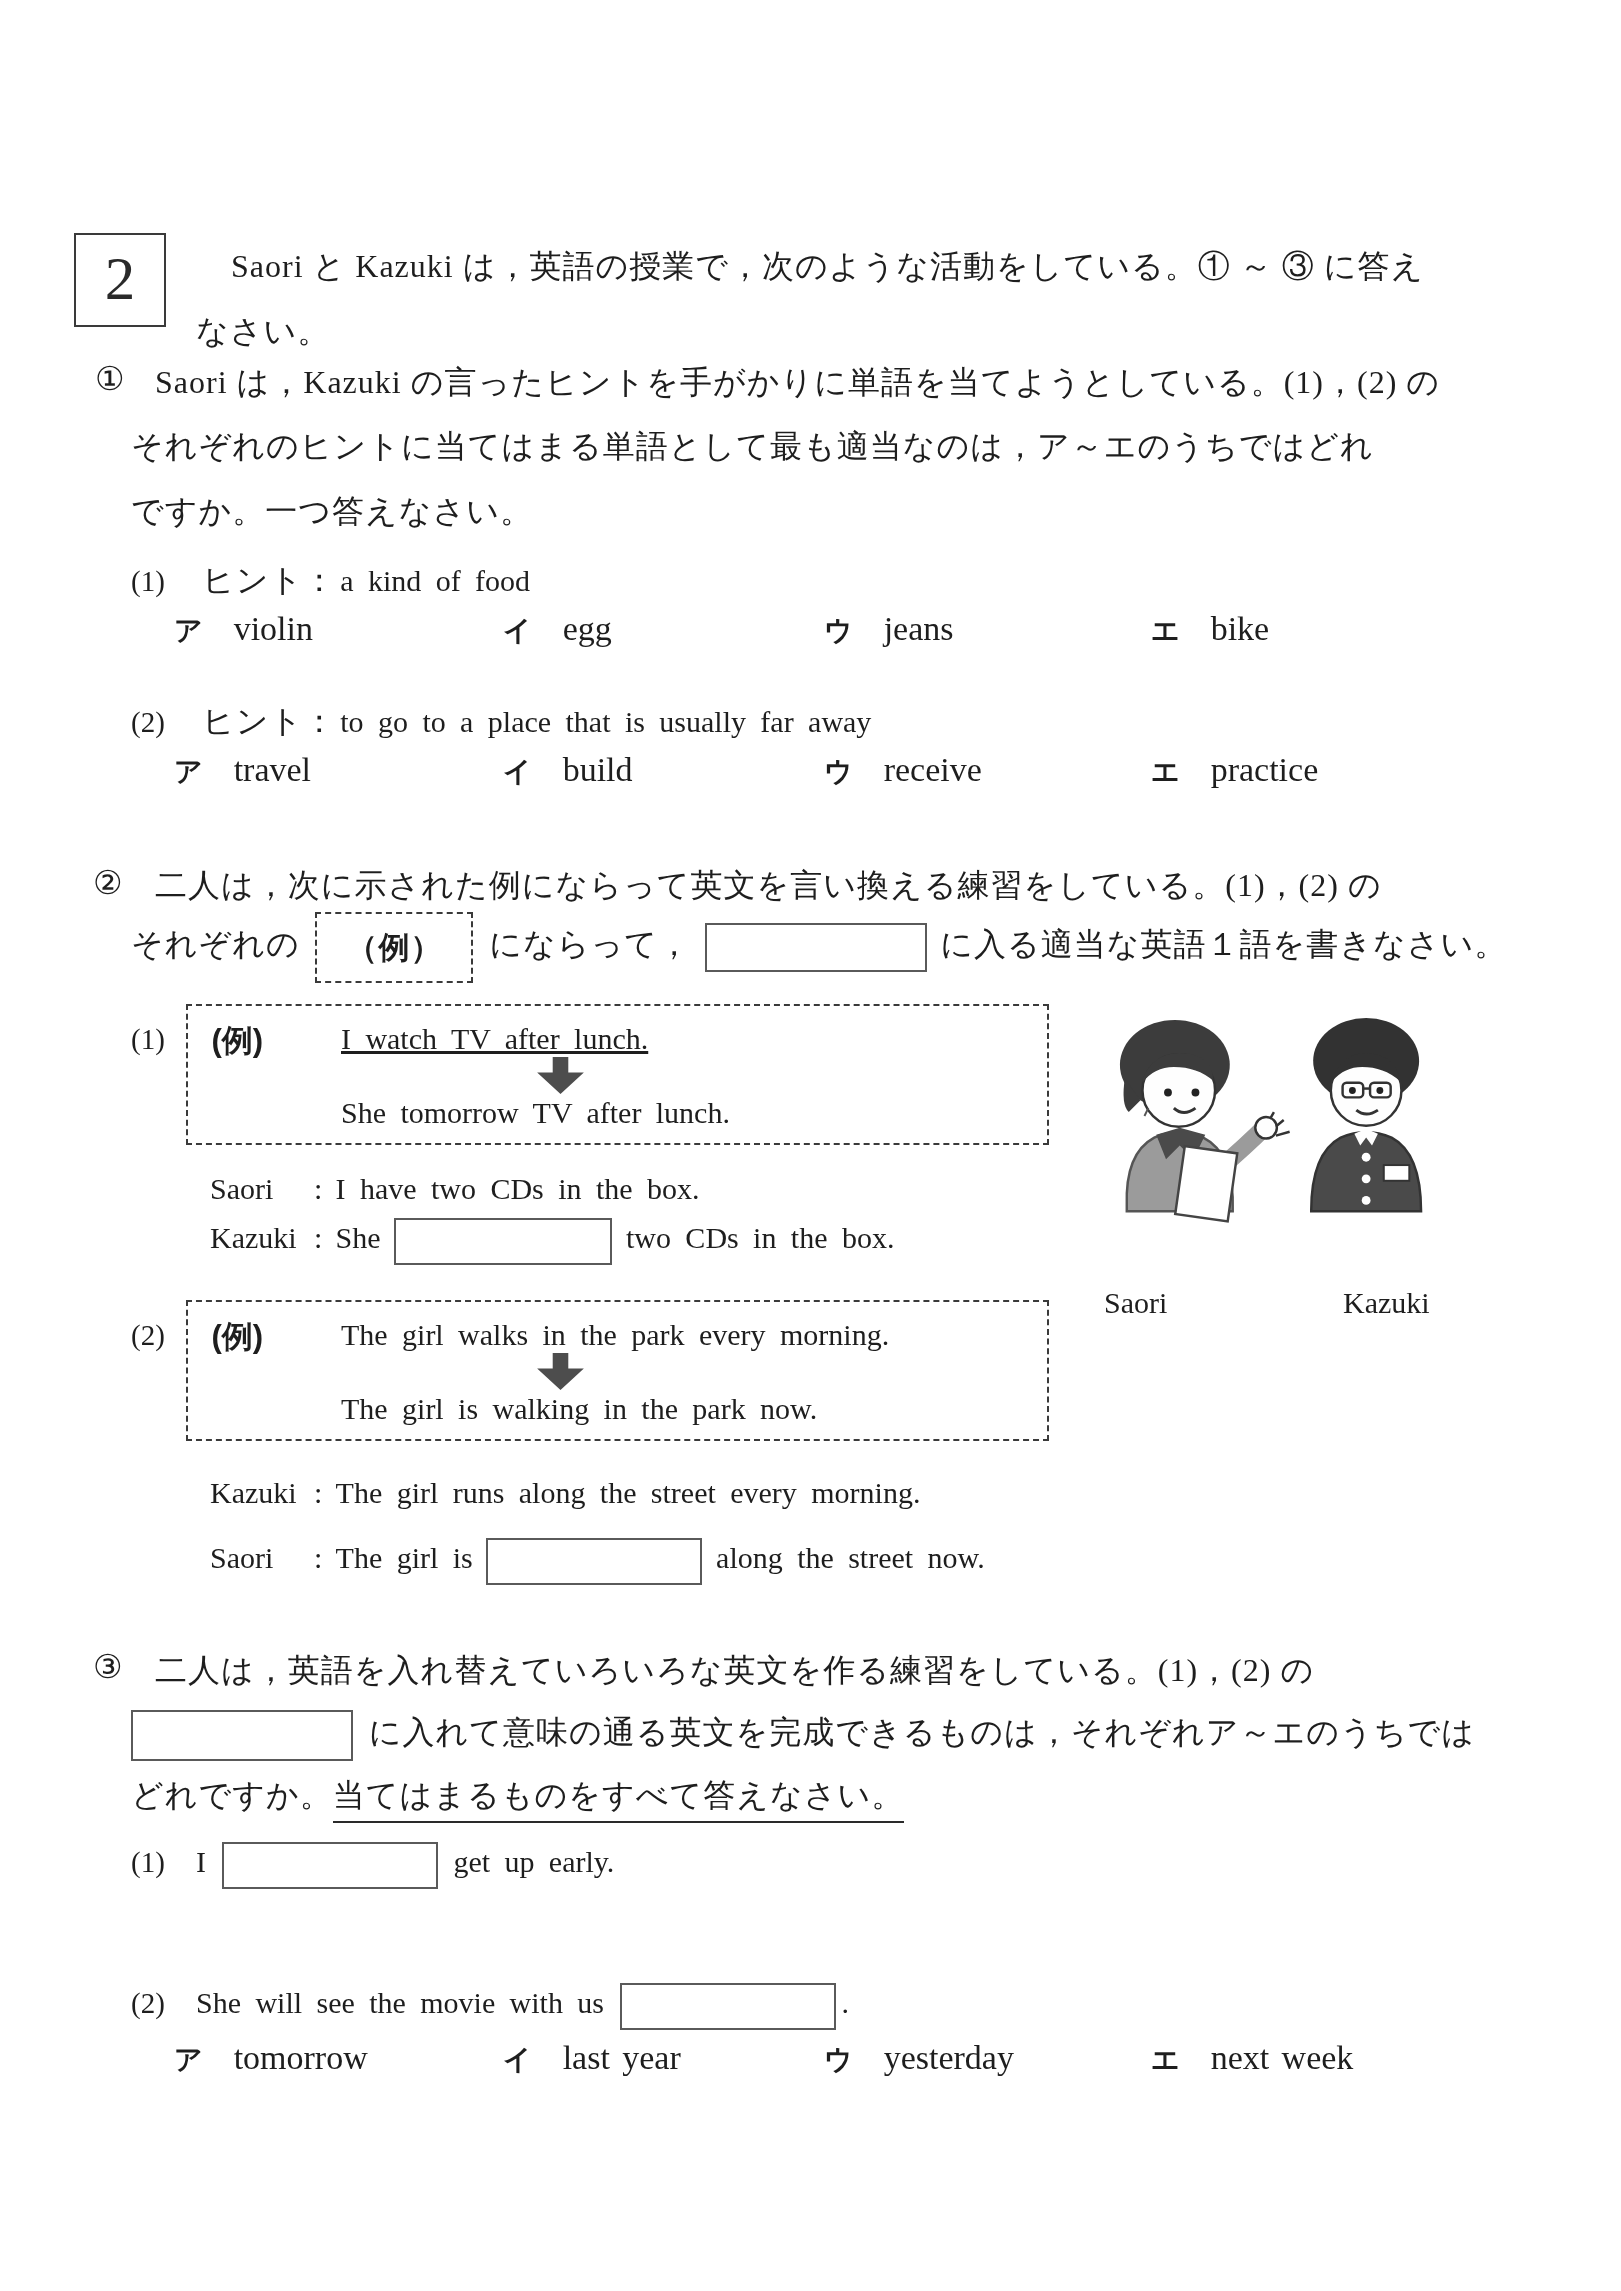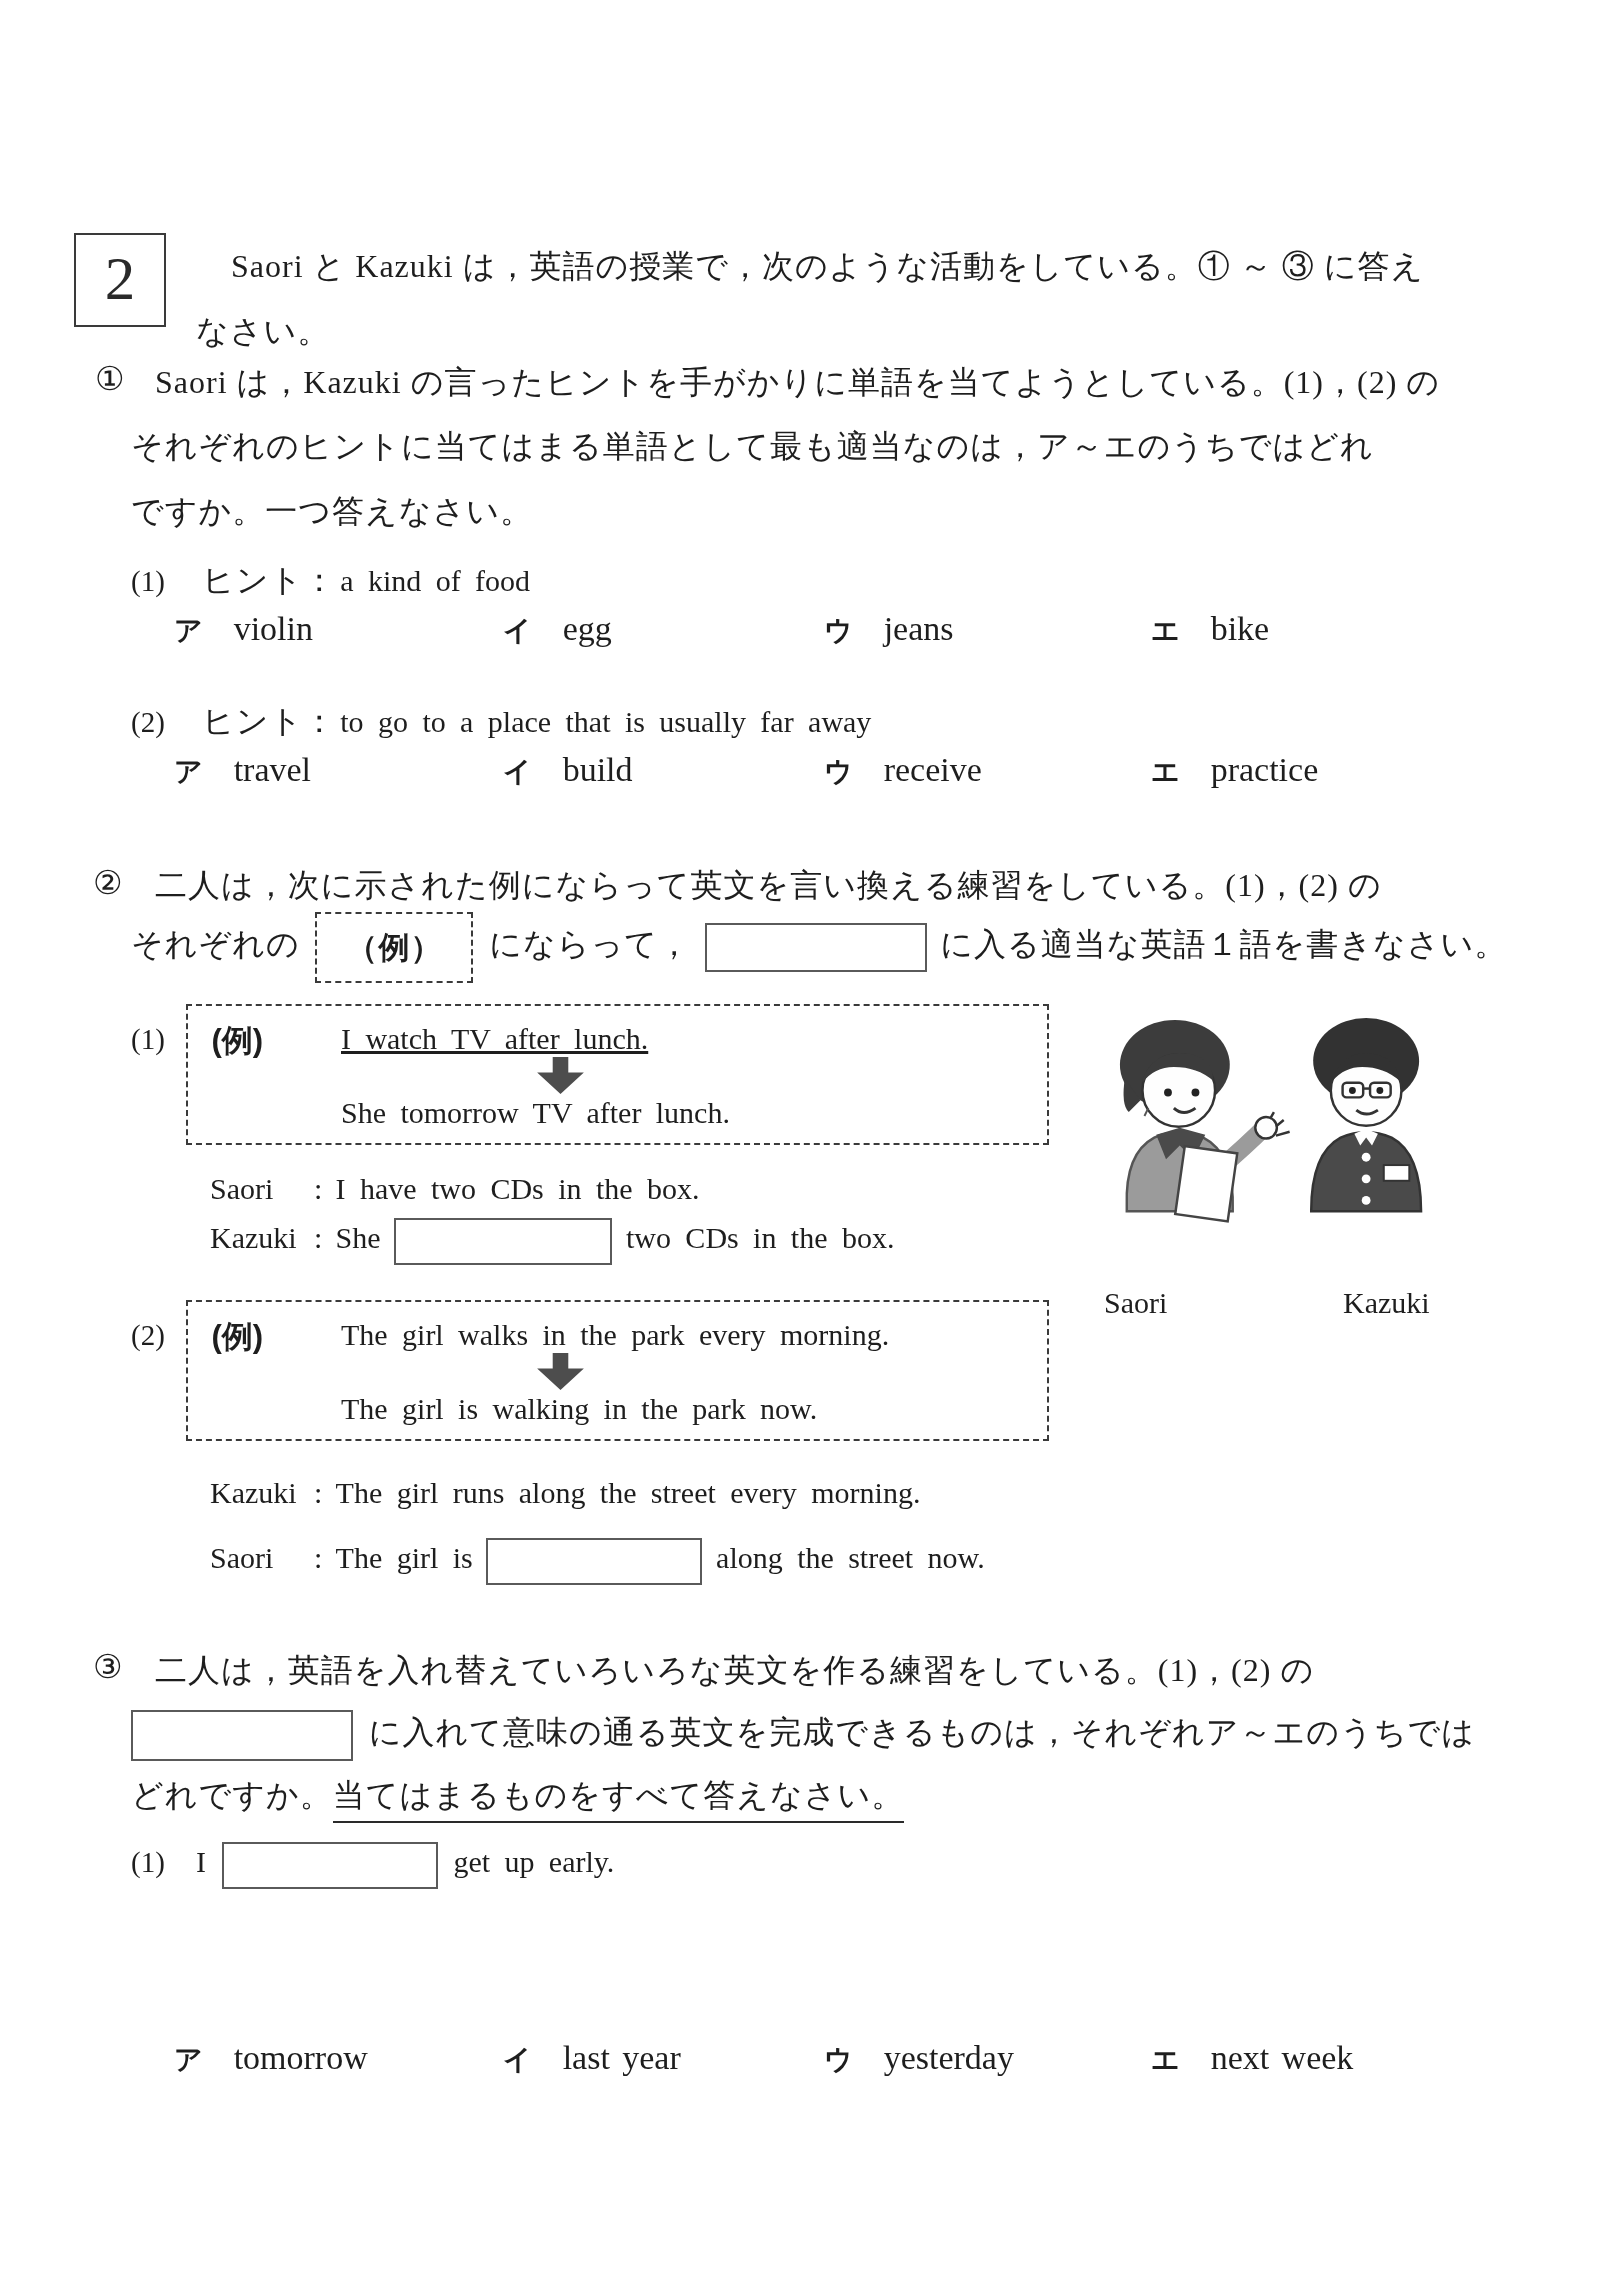--- a/index.html
+++ b/index.html
@@ -208,20 +208,23 @@
     <span class="blank" style="width:218px;height:47px;margin:0 15.7px 0 0;"></span><span>に入れて意味の通る英文を完成できるものは，それぞれア～エのうちでは</span>
   </div>
   <div class="abs jp nowrap" style="left:131px;top:1774px;">
     <span>どれですか。</span><span class="ul-phrase">当てはまるものをすべて答えなさい。</span>
   </div>
 
   <div class="abs en nowrap" style="left:131px;top:1841px;">
     <span class="num" style="display:inline-block;width:65px;">(1)</span><span>I</span><span class="blank" style="width:212px;height:43px;margin:0 15.7px;"></span><span>get up early.</span>
   </div>
 
+  <div class="abs en nowrap" style="left:131px;top:1982px;">
+    <span class="num" style="display:inline-block;width:65px;">(2)</span><span>She will see the movie with us</span><span class="blank" style="width:212px;height:43px;margin:0 5.9px 0 15.7px;"></span><span>.</span>
+  </div>
   <div class="abs choice-row" style="top:2039px;">
     <span class="abs" style="left:174px;">
       <span class="kana">ア</span><span class="cword">tomorrow</span>
     </span>
     <span class="abs" style="left:503px;">
       <span class="kana">イ</span><span class="cword">last year</span>
     </span>
     <span class="abs" style="left:824px;">
       <span class="kana">ウ</span><span class="cword">yesterday</span>
     </span>

